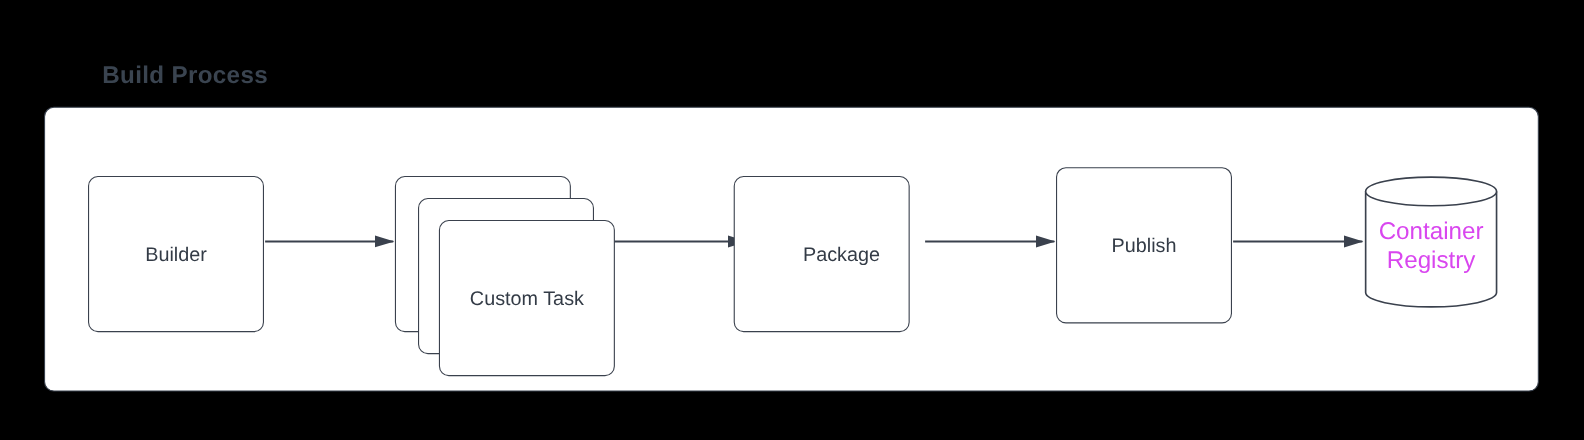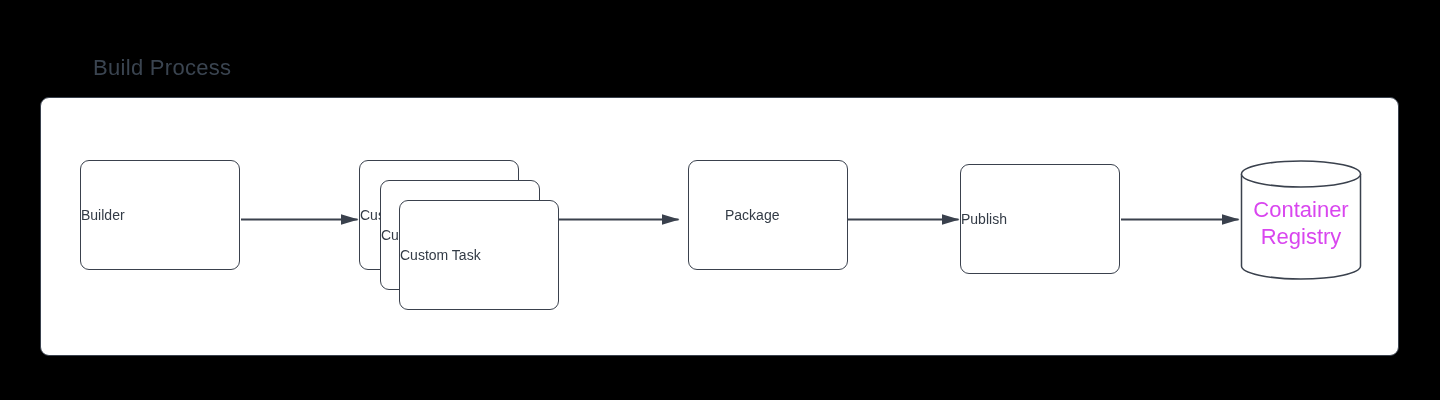--- a/index.html
+++ b/index.html
@@ -5,49 +5,49 @@
   html,body{margin:0;padding:0;}
   body{
     width:1440px;height:400px;
     background:#000000;
     font-family:"Liberation Sans", sans-serif;
     position:relative;overflow:hidden;
   }
   .stage{position:absolute;inset:0;}
   .diagram-title{
     position:absolute;left:93px;top:55px;
-    font-size:22px;font-weight:400;letter-spacing:.3px;
+    font-size:22px;font-weight:700;letter-spacing:.3px;
     color:#3a playground;
     color:#3a4450;
     white-space:nowrap;
     text-align:center;
   }
   .frame{
     position:absolute;left:40px;top:97px;width:1359px;height:259px;
     background:#ffffff;border:1.5px solid #39414d;border-radius:9px;
     box-sizing:border-box;z-index:0;
   }
   .edges{
     position:absolute;left:0;top:0;width:1440px;height:400px;z-index:1;
     pointer-events:none;
   }
   .node{
-    position:absolute;width:160px;height:110px;
+    position:absolute;width:160px;height:142px;
     background:#ffffff;border:1.5px solid #3a414d;border-radius:9px;
     box-sizing:border-box;
-    display:flex;align-items:center;
-    font-size:14px;color:#333b46;
+    display:flex;align-items:center;justify-content:center;
+    font-size:18px;color:#333b46;
   }
   .node span{white-space:nowrap;}
   .node-builder{left:80px;top:160px;z-index:2;}
   .stack-back{left:359px;top:160px;z-index:2;}
   .stack-mid{left:380px;top:180px;z-index:3;}
   .stack-front{left:399px;top:200px;z-index:4;}
-  .node-package{left:688px;top:160px;z-index:2;padding-left:36px;}
-  .node-publish{left:960px;top:164px;z-index:2;}
+  .node-package{left:667px;top:160px;z-index:2;padding-left:36px;}
+  .node-publish{left:960px;top:152px;z-index:2;}
   .cyl-svg{position:absolute;left:1240px;top:160px;z-index:2;}
   .cyl-label{
     position:absolute;left:1244px;top:196px;width:114px;z-index:5;
     text-align:center;font-size:22px;line-height:27px;color:#d946ef;
   }
 </style>
 </head>
 <body>
 
 <div class="stage">

